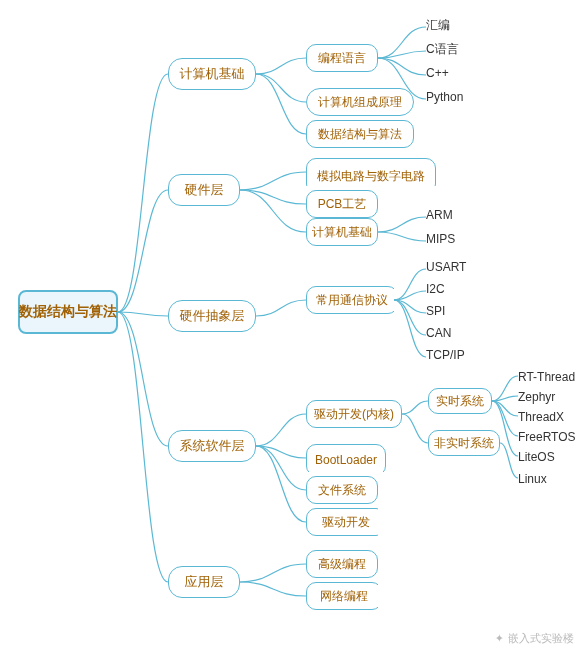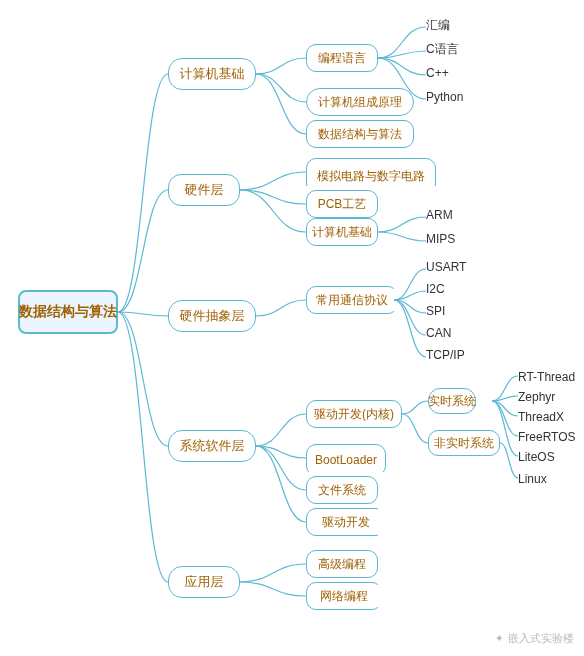--- a/index.html
+++ b/index.html
@@ -110,21 +110,21 @@
       <text x="426" y="315" font-size="12" font-family="Microsoft YaHei, PingFang SC, Arial, sans-serif" fill="#333">SPI</text>
       <path d="M394,300 C410,300 410,335 426,335" stroke="#5BB8D4" stroke-width="1.2" fill="none"></path>
       <text x="426" y="337" font-size="12" font-family="Microsoft YaHei, PingFang SC, Arial, sans-serif" fill="#333">CAN</text>
       <path d="M394,300 C410,300 410,357 426,357" stroke="#5BB8D4" stroke-width="1.2" fill="none"></path>
       <text x="426" y="359" font-size="12" font-family="Microsoft YaHei, PingFang SC, Arial, sans-serif" fill="#333">TCP/IP</text>
       <path d="M118,312 C143,312 143,446 168,446" stroke="#5BB8D4" stroke-width="1.2" fill="none"></path>
       <foreignObject x="168" y="430" width="88" height="32"><div class="node-box node-l1" style="width: 88px; height: 32px;">系统软件层</div></foreignObject>
       <path d="M256,446 C281,446 281,414 306,414" stroke="#5BB8D4" stroke-width="1.2" fill="none"></path>
       <foreignObject x="306" y="400" width="96" height="28"><div class="node-box node-l2" style="width: 96px; height: 28px;">驱动开发(内核)</div></foreignObject>
       <path d="M402,414 C415,414 415,401 428,401" stroke="#5BB8D4" stroke-width="1.2" fill="none"></path>
-      <foreignObject x="428" y="388" width="64" height="26"><div class="node-box node-l2" style="width: 48px; height: 26px; border-radius: 12px;">实时系统</div></foreignObject>
+      <foreignObject x="428" y="388" width="64" height="26"><div class="node-box node-l2" style="width: 64px; height: 26px;">实时系统</div></foreignObject>
       <path d="M492,401 C505,401 505,376 518,376" stroke="#5BB8D4" stroke-width="1.2" fill="none"></path>
       <text x="518" y="381" font-size="12" font-family="Microsoft YaHei, PingFang SC, Arial, sans-serif" fill="#333">RT-Thread</text>
       <path d="M492,401 C505,401 505,396 518,396" stroke="#5BB8D4" stroke-width="1.2" fill="none"></path>
       <text x="518" y="401" font-size="12" font-family="Microsoft YaHei, PingFang SC, Arial, sans-serif" fill="#333">Zephyr</text>
       <path d="M492,401 C505,401 505,416 518,416" stroke="#5BB8D4" stroke-width="1.2" fill="none"></path>
       <text x="518" y="421" font-size="12" font-family="Microsoft YaHei, PingFang SC, Arial, sans-serif" fill="#333">ThreadX</text>
       <path d="M492,401 C505,401 505,436 518,436" stroke="#5BB8D4" stroke-width="1.2" fill="none"></path>
       <text x="518" y="441" font-size="12" font-family="Microsoft YaHei, PingFang SC, Arial, sans-serif" fill="#333">FreeRTOS</text>
       <path d="M492,401 C505,401 505,456 518,456" stroke="#5BB8D4" stroke-width="1.2" fill="none"></path>
       <text x="518" y="461" font-size="12" font-family="Microsoft YaHei, PingFang SC, Arial, sans-serif" fill="#333">LiteOS</text>

